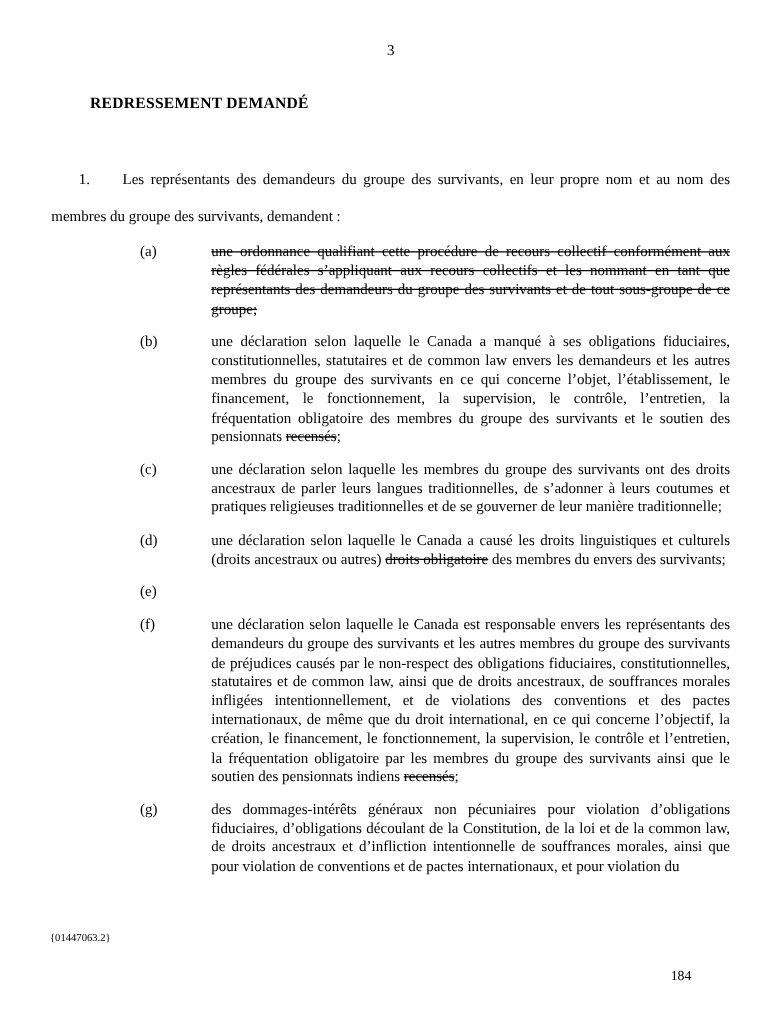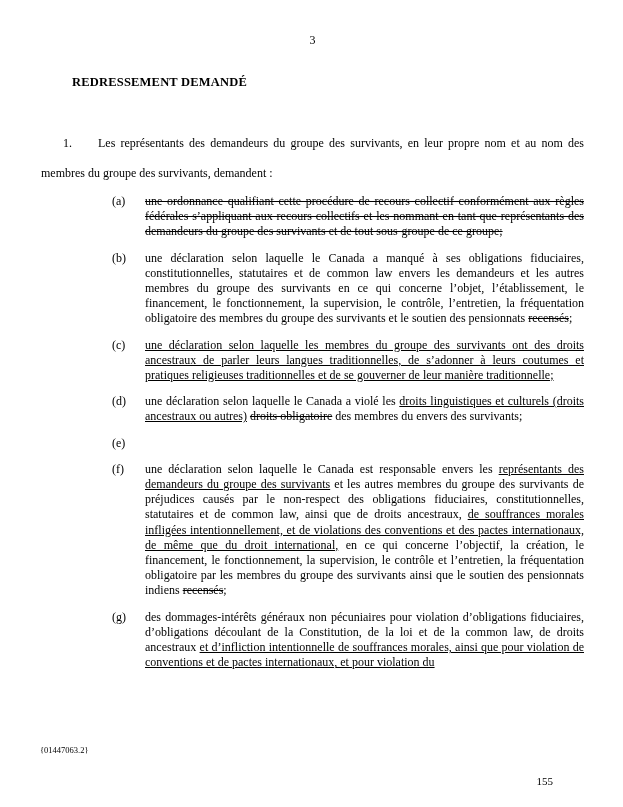--- a/index.html
+++ b/index.html
@@ -55,23 +55,24 @@
     margin-bottom: 11px;
   }
   .item-label {
     margin-left: 71px;
     width: 33px;
     flex-shrink: 0;
   }
   .item-body {
     flex: 1;
     text-align: justify;
+    margin-left: 24px;
   }
   .run-strike { text-decoration: line-through; }
-  .run-underline { text-decoration: underline; }
+  .run-underline { }
   .footer-docket {
     position: absolute;
     left: 40px;
     bottom: 52px;
     font-size: 8.5px;
     margin-top: 33px;
   }
   .page-number-bottom {
     position: absolute;
     right: 70px;
@@ -99,32 +100,32 @@
       <div class="list-item">
         <span class="item-label">(b)</span>
         <div class="item-body"><span>une déclaration selon laquelle le Canada a manqué à ses obligations fiduciaires, constitutionnelles, statutaires et de common law envers les demandeurs et les autres membres du groupe des survivants en ce qui concerne l’objet, l’établissement, le financement, le fonctionnement, la supervision, le contrôle, l’entretien, la fréquentation obligatoire des membres du groupe des survivants et le soutien des pensionnats </span><span class="run-strike">recensés</span><span>;</span></div>
       </div>
       <div class="list-item">
         <span class="item-label">(c)</span>
         <div class="item-body"><span class="run-underline">une déclaration selon laquelle les membres du groupe des survivants ont des droits ancestraux de parler leurs langues traditionnelles, de s’adonner à leurs coutumes et pratiques religieuses traditionnelles et de se gouverner de leur manière traditionnelle;</span></div>
       </div>
       <div class="list-item">
         <span class="item-label">(d)</span>
-        <div class="item-body"><span>une déclaration selon laquelle le Canada a violé les </span><span class="run-underline">droits linguistiques et culturels (droits ancestraux ou autres)</span><span> </span><span class="run-strike">droits obligatoire</span><span> des membres du envers des survivants;</span></div>
+        <div class="item-body"><span>une déclaration selon laquelle le Canada a causé les </span><span class="run-underline">droits linguistiques et culturels (droits ancestraux ou autres)</span><span> </span><span class="run-strike">droits obligatoire</span><span> des membres du envers des survivants;</span></div>
       </div>
       <div class="list-item">
         <span class="item-label">(e)</span>
       </div>
       <div class="list-item">
         <span class="item-label">(f)</span>
         <div class="item-body"><span>une déclaration selon laquelle le Canada est responsable envers les </span><span class="run-underline">représentants des demandeurs du groupe des survivants</span><span> et les autres membres du groupe des survivants de préjudices causés par le non-respect des obligations fiduciaires, constitutionnelles, statutaires et de common law, ainsi que de droits ancestraux, </span><span class="run-underline">de souffrances morales infligées intentionnellement, et de violations des conventions et des pactes internationaux, de même que du droit international,</span><span> en ce qui concerne l’objectif, la création, le financement, le fonctionnement, la supervision, le contrôle et l’entretien, la fréquentation obligatoire par les membres du groupe des survivants ainsi que le soutien des pensionnats indiens </span><span class="run-strike">recensés</span><span>;</span></div>
       </div>
       <div class="list-item">
         <span class="item-label">(g)</span>
         <div class="item-body"><span>des dommages-intérêts généraux non pécuniaires pour violation d’obligations fiduciaires, d’obligations découlant de la Constitution, de la loi et de la common law, de droits ancestraux </span><span class="run-underline">et d’infliction intentionnelle de souffrances morales, ainsi que pour violation de conventions et de pactes internationaux, et pour violation du</span></div>
       </div>
     </div>
 
   <div class="footer-docket">{01447063.2}</div>
 
-  <div class="page-number-bottom">155</div>
+  <div class="page-number-bottom">184</div>
 
 </div>
 
 </body></html>

